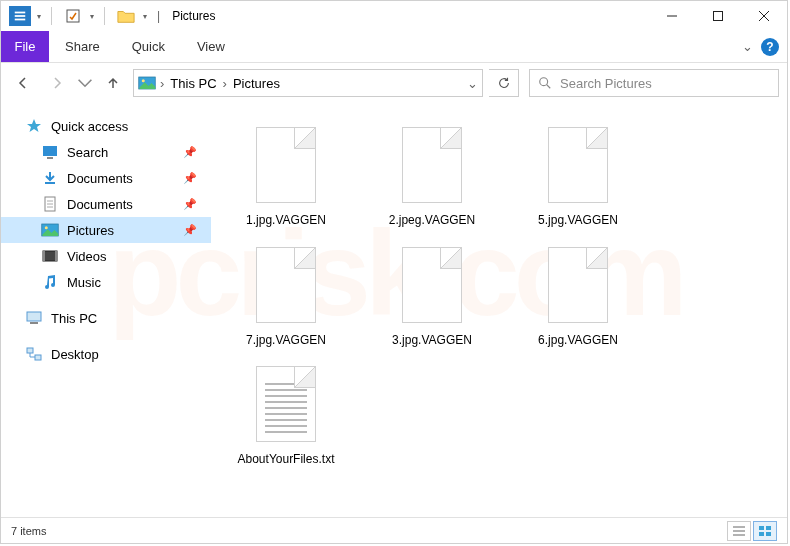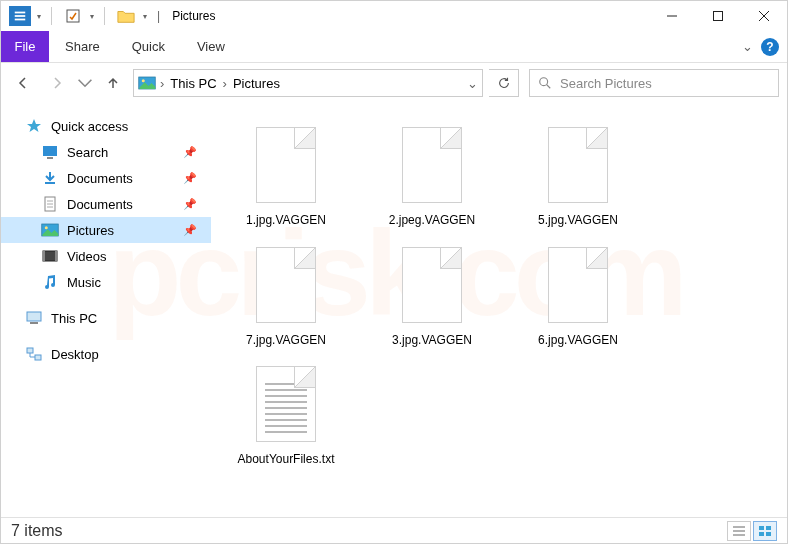--- a/index.html
+++ b/index.html
@@ -42,21 +42,21 @@
 .side-item .pin { position: absolute; right: 14px; color: #888; font-size: 11px; }
 .side-group { margin-top: 10px; }
 .side-ico { width: 18px; height: 16px; display: inline-flex; align-items: center; justify-content: center; }
 
 .content { flex: 1; padding: 18px 10px 10px 20px; overflow: auto; }
 .file-grid { display: flex; flex-wrap: wrap; gap: 12px 36px; }
 .file-item { width: 110px; display: flex; flex-direction: column; align-items: center; font-size: 12px; text-align: center; }
 .file-icon { width: 72px; height: 88px; display: flex; align-items: center; justify-content: center; }
 .file-name { margin-top: 4px; word-break: break-word; line-height: 1.3; max-width: 110px; }
 
-.statusbar { height: 26px; border-top: 1px solid #e1e1e1; display: flex; align-items: center; padding: 0 10px; font-size: 16px; color: #333; }
+.statusbar { height: 26px; border-top: 1px solid #e1e1e1; display: flex; align-items: center; padding: 0 10px; font-size: 11px; color: #333; }
 .view-toggles { margin-left: auto; display: flex; gap: 2px; }
 .view-toggle { width: 24px; height: 20px; border: 1px solid #ccc; display: flex; align-items: center; justify-content: center; }
 .view-toggle.active { border-color: #7fb2e5; background: #e5f1fb; }
 
 .doc-ico { width: 60px; height: 76px; position: relative; background: #fff; border: 1px solid #d0d0d0; }
 .doc-ico::after { content: ""; position: absolute; top: 0; right: 0; width: 20px; height: 20px; background: linear-gradient(135deg, #fff 0 48%, #d0d0d0 50%, #f0f0f0 52% 100%); border-left: 1px solid #d0d0d0; border-bottom: 1px solid #d0d0d0; }
 .txt-ico { width: 60px; height: 76px; position: relative; background: #fff; border: 1px solid #d0d0d0; padding: 16px 8px 6px 8px; }
 .txt-ico::after { content: ""; position: absolute; top: 0; right: 0; width: 20px; height: 20px; background: linear-gradient(135deg, #fff 0 48%, #d0d0d0 50%, #f0f0f0 52% 100%); border-left: 1px solid #d0d0d0; border-bottom: 1px solid #d0d0d0; }
 .txt-line { height: 2px; background: #b8b8b8; margin-bottom: 4px; }
 

